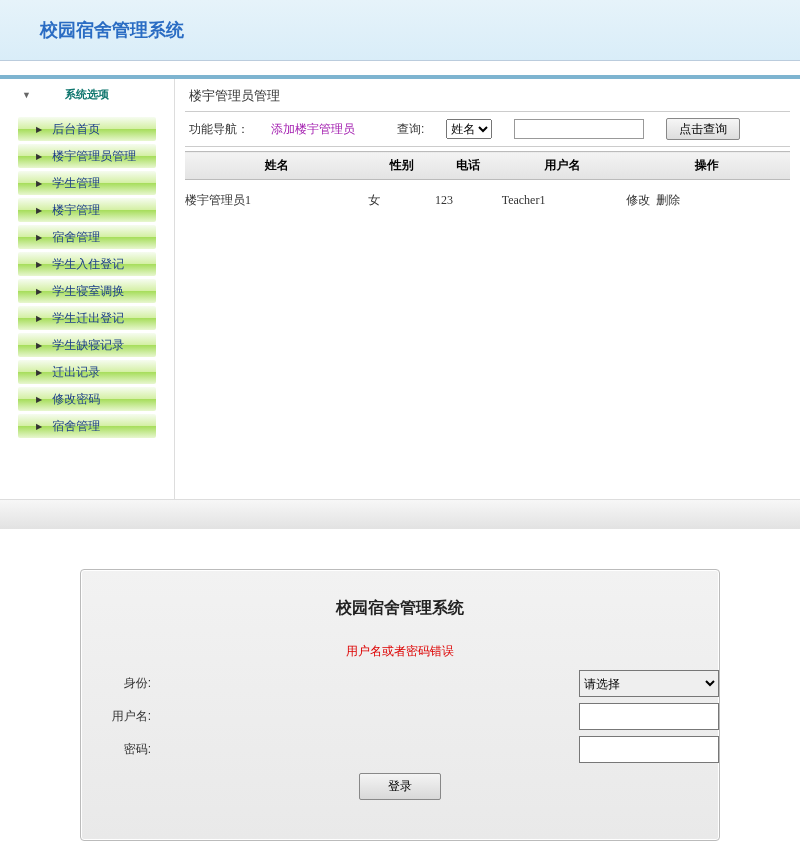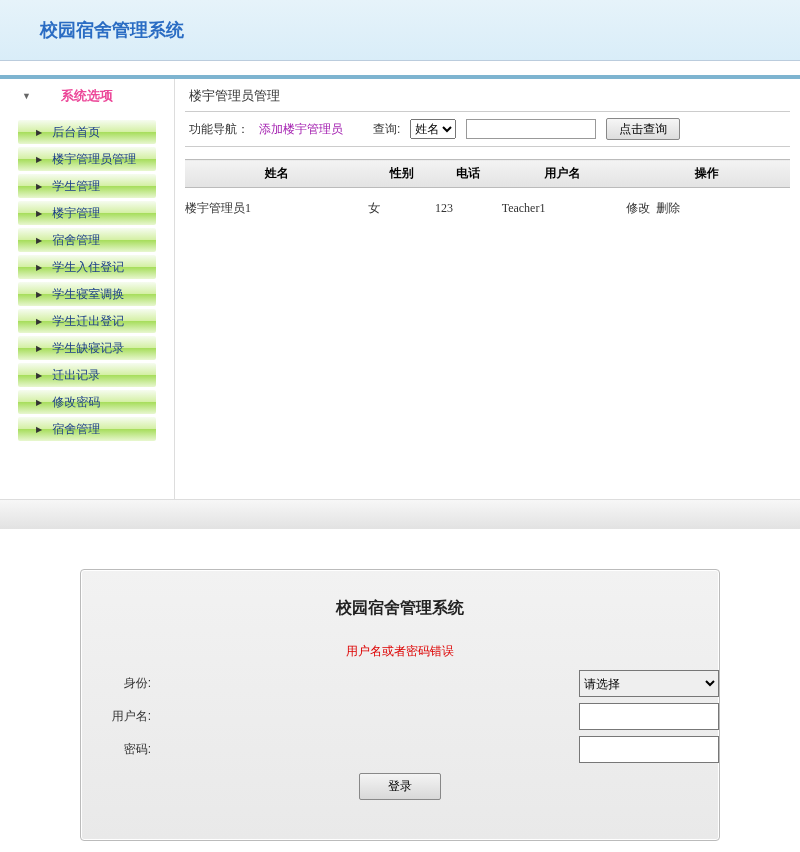--- a/index.html
+++ b/index.html
@@ -10,31 +10,31 @@
   .header-divider { height: 4px; background: #7eb4d0; margin-top: 0; }
   .gap-band { height: 14px; background: #fff; }
   
   
   .main { display: flex; background: #fff; min-height: 420px; }
   
   
   .sidebar { width: 175px; border-right: 1px solid #ddd; padding: 0 8px 20px 8px; }
   .sidebar-header { display: flex; align-items: center; justify-content: center; padding: 8px 0 12px 0; position: relative; }
   .sidebar-header .tri { position: absolute; left: 14px; color: #666; font-size: 9px; }
-  .sidebar-header-title { font-weight: bold; font-size: 13px; color: #ec4899; }
+  .sidebar-header-title { font-weight: bold; font-size: 11px; color: #0f766e; }
   .menu-item { display: flex; align-items: center; height: 24px; margin: 3px 10px; padding-left: 18px; border-radius: 2px; cursor: pointer;
     background: linear-gradient(#f6fcf0 0%, #d5f0a6 48%, #a8de5e 52%, #e8f7d0 100%);
     color: #1a3c8a; font-size: 12px;
   }
   .menu-item .arrow { color: #333; font-size: 8px; margin-right: 10px; }
   
   
   .content { flex: 1; padding: 8px 10px; }
   .content-title { font-size: 13px; color: #333; margin-bottom: 6px; padding-left: 4px; }
-  .toolbar { display: flex; align-items: center; gap: 10px; border-top: 1px solid #ccc; border-bottom: 1px solid #ccc; padding: 6px 4px; margin-bottom: 12px; }
+  .toolbar { display: flex; align-items: center; gap: 22px; border-top: 1px solid #ccc; border-bottom: 1px solid #ccc; padding: 6px 4px; margin-bottom: 4px; }
   .toolbar .label { color: #333; }
   .toolbar a { color: #a21caf; text-decoration: none; margin-right: 20px; }
   .toolbar select { font-size: 12px; height: 20px; }
   .toolbar input[type=text] { width: 130px; height: 20px; border: 1px solid #999; }
   .btn { background: linear-gradient(#f6f6f6,#ddd); border: 1px solid #888; height: 22px; padding: 0 12px; font-size: 12px; cursor: pointer; border-radius: 2px; }
   
   table.data { width: 100%; border-collapse: collapse; }
   table.data th { background: linear-gradient(#f3f3f3,#e3e3e3); border-top: 1px solid #bbb; border-bottom: 1px solid #bbb; font-size: 12px; font-weight: bold; padding: 5px 0; }
   table.data td { padding: 12px 0; color: #333; font-family: SimSun, serif; }
   table.data td a { color: #333; text-decoration: none; margin: 0 3px; font-family: SimSun, serif; cursor: pointer; }

